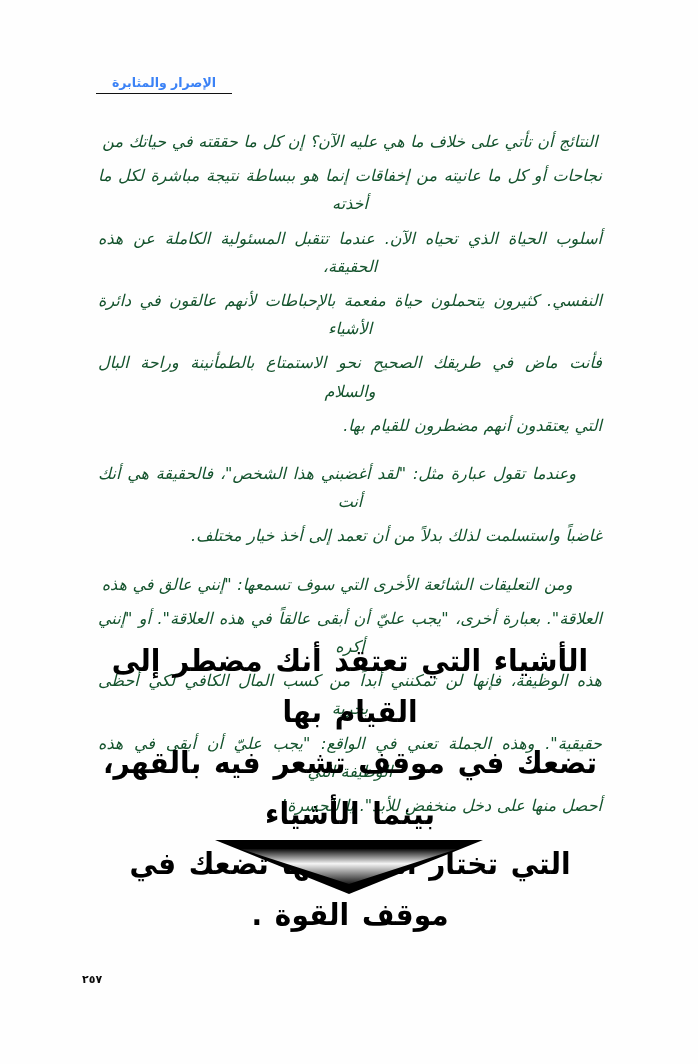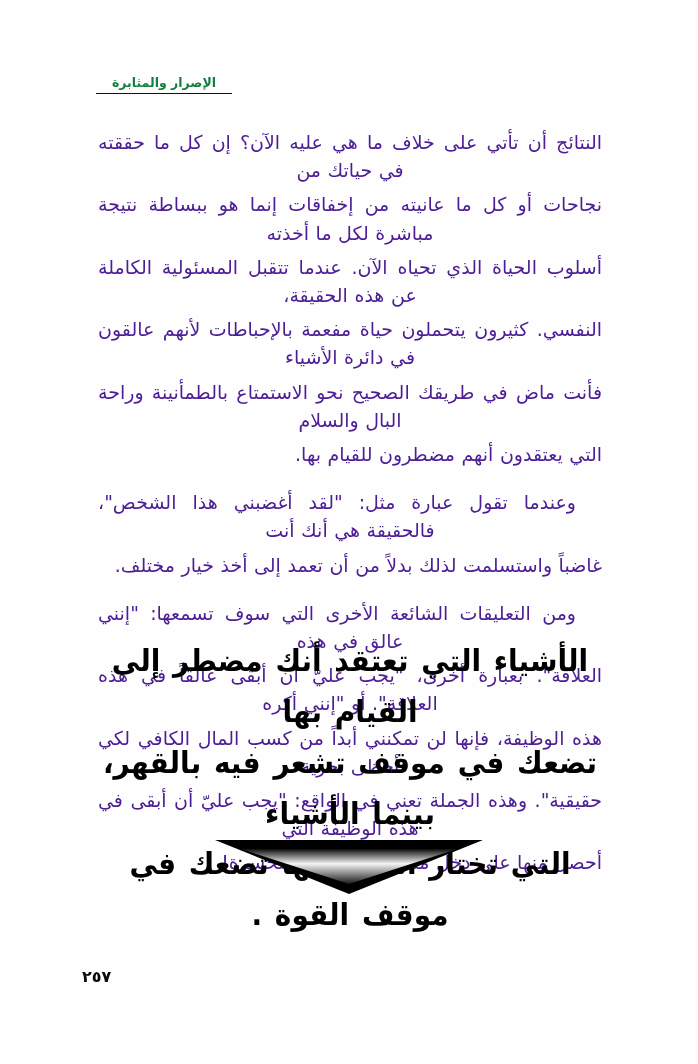--- a/index.html
+++ b/index.html
@@ -30,48 +30,49 @@
     left: 96px;
     width: 136px;
     direction: rtl;
     text-align: center;
   }
   .header-title {
     font-size: 12.5px;
     font-weight: 700;
     letter-spacing: 0;
     line-height: 1.1;
-    color: #15803d;
+    color: #3b82f6;
     white-space: nowrap;
     -webkit-font-smoothing: none;
   }
   .header-rule {
     margin-top: 3px;
     height: 1px;
     background: #111;
     width: 100%;
   }
 
   
   .body-zone {
     position: absolute;
     top: 128px;
     right: 96px;
     width: 504px;
     direction: rtl;
   }
   .para {
-    font-size: 19px;
+    font-size: 16px;
     line-height: 28.2px;
     text-align: justify;
     text-align-last: center;
     text-justify: inter-word;
-    color: #4c1d95;
+    color: #14532d;
     margin: 0 0 6px 0;
     word-spacing: 0.5px;
+    font-style: italic;
   }
   .para.indent {
     text-indent: 26px;
   }
   .para.tail-start {
     text-align-last: right;
   }
   .para-gap {
     height: 14px;
   }
@@ -111,21 +112,21 @@
   }
 
   
   .folio-zone {
     position: absolute;
     bottom: 78px;
     left: 82px;
     direction: rtl;
   }
   .folio {
-    font-size: 16px;
+    font-size: 11px;
     font-weight: 700;
     color: #0a0a0a;
     letter-spacing: 0.5px;
   }
 </style>
 </head>
 <body>
 
 <div class="page">
 

